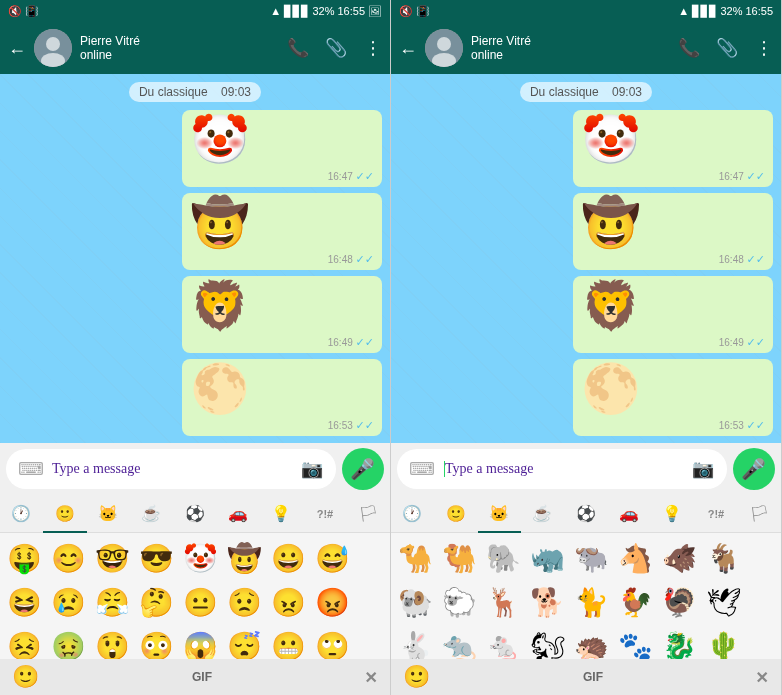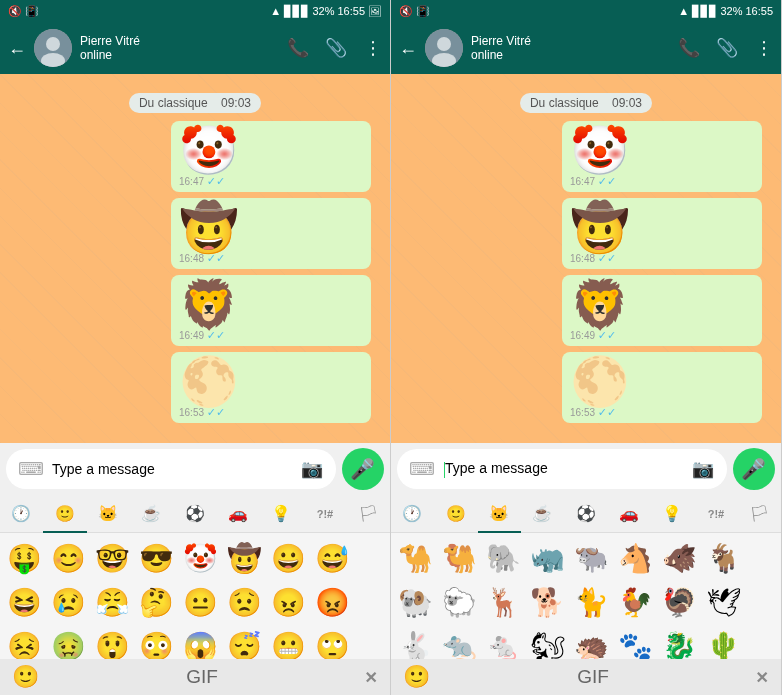--- a/index.html
+++ b/index.html
@@ -54,22 +54,22 @@
       color: white; font-size: 16px;
     }
     .contact-info { flex: 1; }
     .contact-name { color: white; font-size: 12px; font-weight: 500; }
     .contact-status { color: #ffffff; font-size: 12px; }
     .header-icons { display: flex; gap: 16px; color: white; font-size: 18px; }
 
     
     .chat-area {
       flex: 1;
-      background: #fdba74;
-      padding: 19px;
+      background: #7dd3fc;
+      padding: 8px;
       overflow-y: auto;
       position: relative;
     }
     .chat-bg {
       position: absolute; top: 0; left: 0; right: 0; bottom: 0;
       opacity: 0.06;
       background-image: repeating-linear-gradient(
         45deg,
         #a0a0a0 0px, #a0a0a0 1px,
         transparent 1px, transparent 20px
@@ -95,22 +95,22 @@
       margin-left: auto;
       position: relative;
     }
     .msg-emoji {
       font-size: 48px;
       line-height: 1;
     }
     .msg-time {
       font-size: 10px;
       color: #999;
-      text-align: left;
-      margin-top: 0;
+      text-align: right;
+      margin-top: 6px;
     }
     .double-tick { color: #53bdeb; font-size: 11px; }
 
     
     .input-bar {
       background: #f0f0f0;
       height: 52px;
       display: flex;
       align-items: center;
       padding: 4px 6px;
@@ -120,21 +120,21 @@
       flex: 1;
       background: white;
       border-radius: 24px;
       height: 40px;
       display: flex;
       align-items: center;
       padding: 0 12px;
       gap: 8px;
     }
     .input-icon { color: #aaa; font-size: 18px; }
-    .input-text { flex: 1; color: #000000; font-size: 14px; }
+    .input-text { flex: 1; color: #4c1d95; font-size: 14px; font-family: Liberation Serif, serif; }
     .camera-icon { color: #aaa; font-size: 18px; }
     .mic-btn {
       width: 42px; height: 42px;
       background: #25d366;
       border-radius: 50%;
       display: flex; align-items: center; justify-content: center;
       color: white; font-size: 20px;
     }
 
     
@@ -188,21 +188,21 @@
     }
     .emoji-bottom-bar {
       display: flex;
       align-items: center;
       justify-content: space-between;
       padding: 4px 12px;
       background: #e8e8e8;
       height: 36px;
     }
     .bottom-emoji { font-size: 22px; color: #075e54; }
-    .gif-label { font-size: 19px; color: #666; font-weight: normal; }
+    .gif-label { font-size: 12px; color: #666; font-weight: bold; }
     .close-x { color: #888; font-size: 16px; font-weight: bold; }
 
     
     .date-row {
       display: flex;
       justify-content: center;
       margin-bottom: 8px;
     }
 
     

